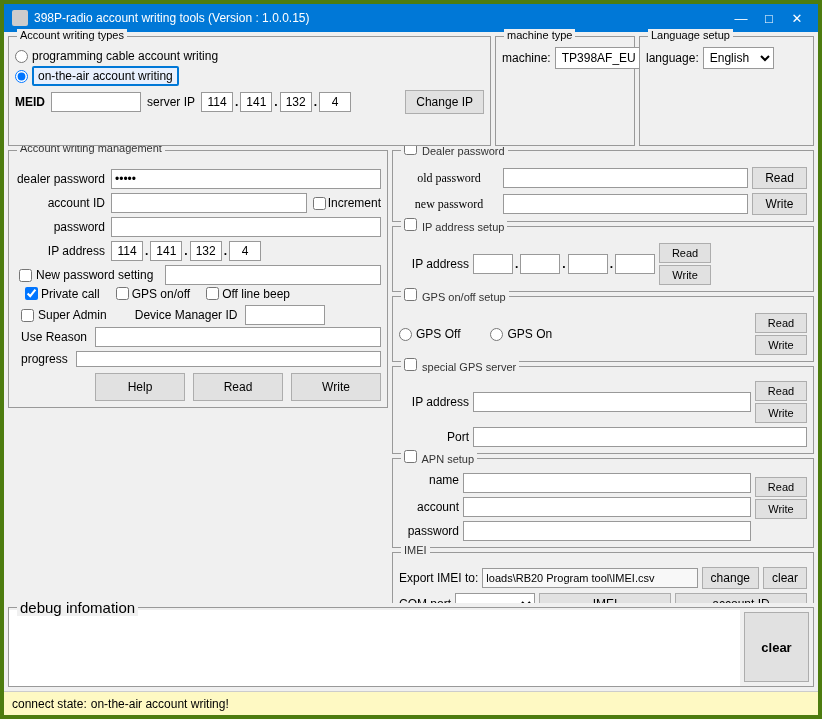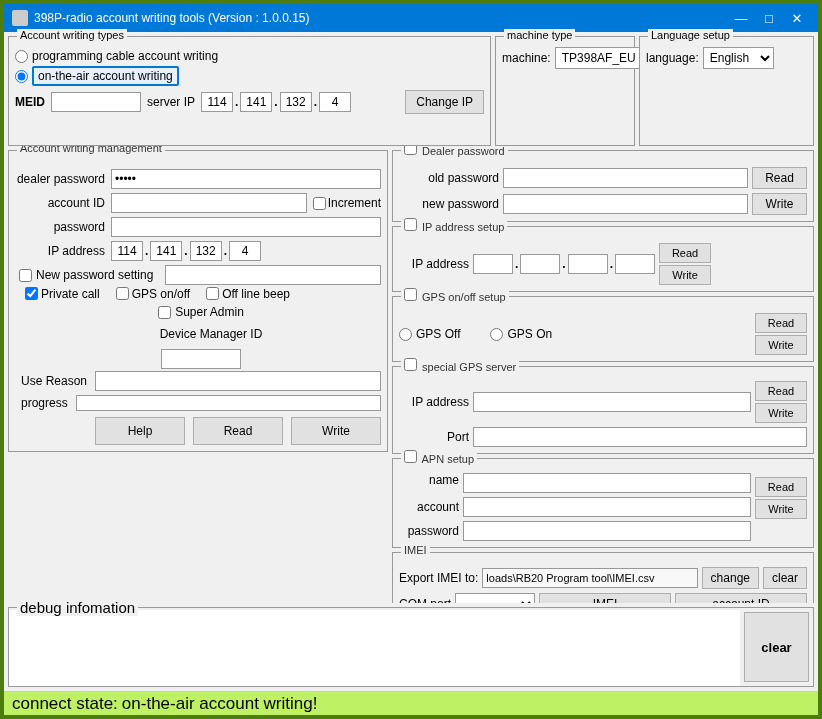--- a/index.html
+++ b/index.html
@@ -197,21 +197,20 @@
       padding-left: 10px;
     }
     .cb-item { display: flex; align-items: flex-start; gap: 3px; cursor: pointer; }
 
     .admin-row {
       display: flex;
       align-items: center;
       gap: 8px;
       margin-top: 4px;
       padding-left: 6px;
-      flex-direction: column;
     }
     .admin-cb { display: flex; align-items: center; gap: 4px; }
     .device-mgr-input {
       width: 80px;
       height: 20px;
       border: 1px solid #999;
       padding: 1px 3px;
       font-size: 12px;
     }
     .use-reason-row {
@@ -271,21 +270,21 @@
     select {
       height: 22px;
       border: 1px solid #999;
       font-size: 12px;
       padding: 1px 2px;
       background: white;
       cursor: pointer;
     }
     .dp-rows { margin-top: 6px; display: flex; flex-direction: column; gap: 4px; }
     .dp-row { display: flex; align-items: center; gap: 4px; }
-    .dp-label { width: 100px; text-align: right; }
+    .dp-label { width: 100px; text-align: center; font-family: Liberation Serif, serif; }
     .dp-input { flex: 1; height: 20px; border: 1px solid #999; padding: 1px 3px; font-size: 12px; }
     .dp-btn { width: 55px; height: 22px; background: #e1e1e1; border: 1px solid #adadad; cursor: pointer; font-size: 12px; }
     .ip-setup-row { display: flex; align-items: center; gap: 4px; margin-top: 6px; }
     .ip-setup-label { width: 70px; text-align: right; }
     .ip-setup-dots { display: flex; align-items: center; gap: 2px; }
     .gps-radio { display: flex; align-items: center; gap: 4px; }
     .imei-change-btn { height: 22px; padding: 0 8px; background: #e1e1e1; border: 1px solid #adadad; cursor: pointer; font-size: 12px; }
     .imei-clear-btn { height: 22px; padding: 0 8px; background: #e1e1e1; border: 1px solid #adadad; cursor: pointer; font-size: 12px; }
     .imei-btn { flex: 1; height: 22px; background: #e1e1e1; border: 1px solid #adadad; cursor: pointer; font-size: 12px; }
 
@@ -323,26 +322,26 @@
       margin: 4px;
       background: #e1e1e1;
       border: 1px solid #adadad;
       cursor: pointer;
       font-size: 13px;
       font-weight: bold;
     }
 
     .status-bar {
       height: 24px;
-      background: #bef264;
+      background: #fef9c3;
       border-top: 1px solid #ccc;
       display: flex;
       align-items: center;
       padding: 0 8px;
-      font-size: 17px;
+      font-size: 12px;
       flex-shrink: 0;
     }
 
     .read-write-col {
       display: flex;
       flex-direction: column;
       gap: 2px;
       justify-content: center;
     }
     .rw-btn {

